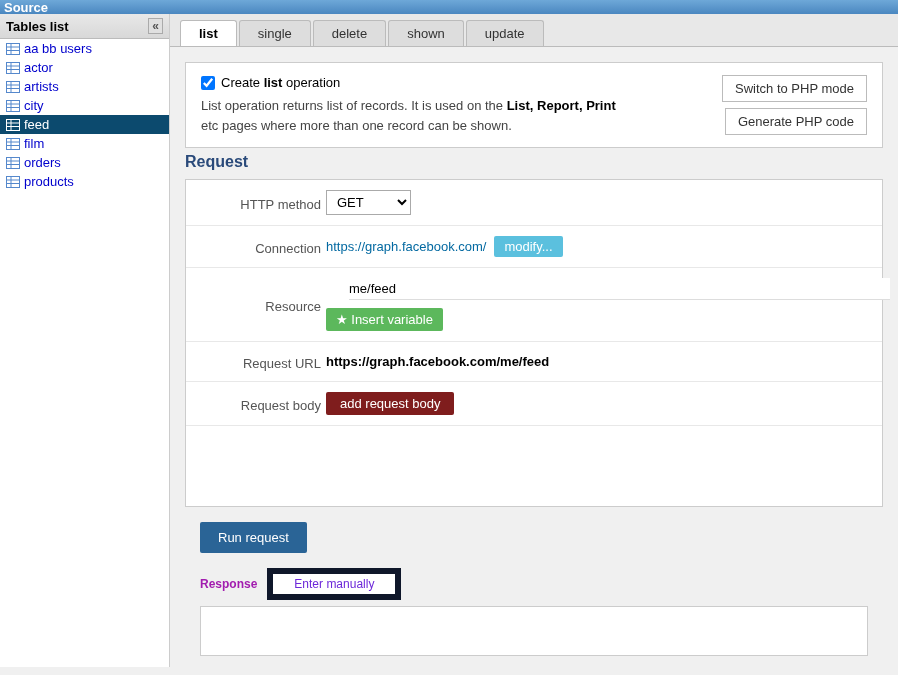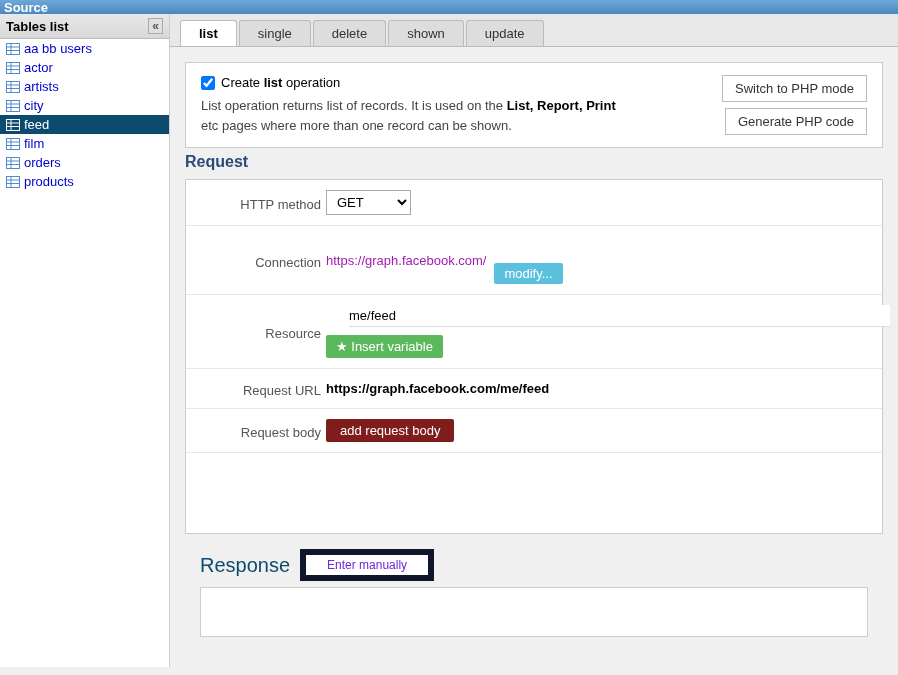--- a/index.html
+++ b/index.html
@@ -227,31 +227,30 @@
     }
 
     select {
       border: 1px solid #aaa;
       padding: 3px 6px;
       background: white;
       cursor: pointer;
     }
 
     .connection-url {
-      color: #a21caf;
+      color: #0369a1;
     }
 
     .btn-modify {
       background: #5bc0de;
       border: none;
       color: white;
       padding: 3px 10px;
       cursor: pointer;
       border-radius: 2px;
-      margin-top: 27px;
     }
 
     .resource-col {
       flex-direction: column;
       align-items: flex-start;
     }
 
     .resource-input {
       width: 100%;
       border: none;
@@ -311,23 +310,23 @@
     }
 
     .response-header {
       display: flex;
       align-items: center;
       gap: 10px;
       margin-bottom: 6px;
     }
 
     .response-title {
-      font-size: 20px;
-      font-weight: normal;
-      color: #0c4a6e;
+      font-size: 12px;
+      font-weight: bold;
+      color: #a21caf;
     }
 
     .btn-enter-manually {
       background: white;
       border: 6px solid #0f172a;
       padding: 3px 21px;
       cursor: pointer;
       color: #6d28d9;
       font-size: 12px;
     }
@@ -527,20 +526,23 @@
           <div class="row-label">Request body</div>
           <div class="row-content">
             <button class="btn-add-body">add request body</button>
           </div>
         </div>
 
         <div class="request-row" style="min-height: 80px;"></div>
 
       </div>
 
+      <div class="run-section">
+        <button class="btn-run">Run request</button>
+      </div>
 
       <div class="response-section">
         <div class="response-header">
           <span class="response-title">Response</span>
           <button class="btn-enter-manually">Enter manually</button>
         </div>
         <div class="response-body"></div>
       </div>
 
     </div>

